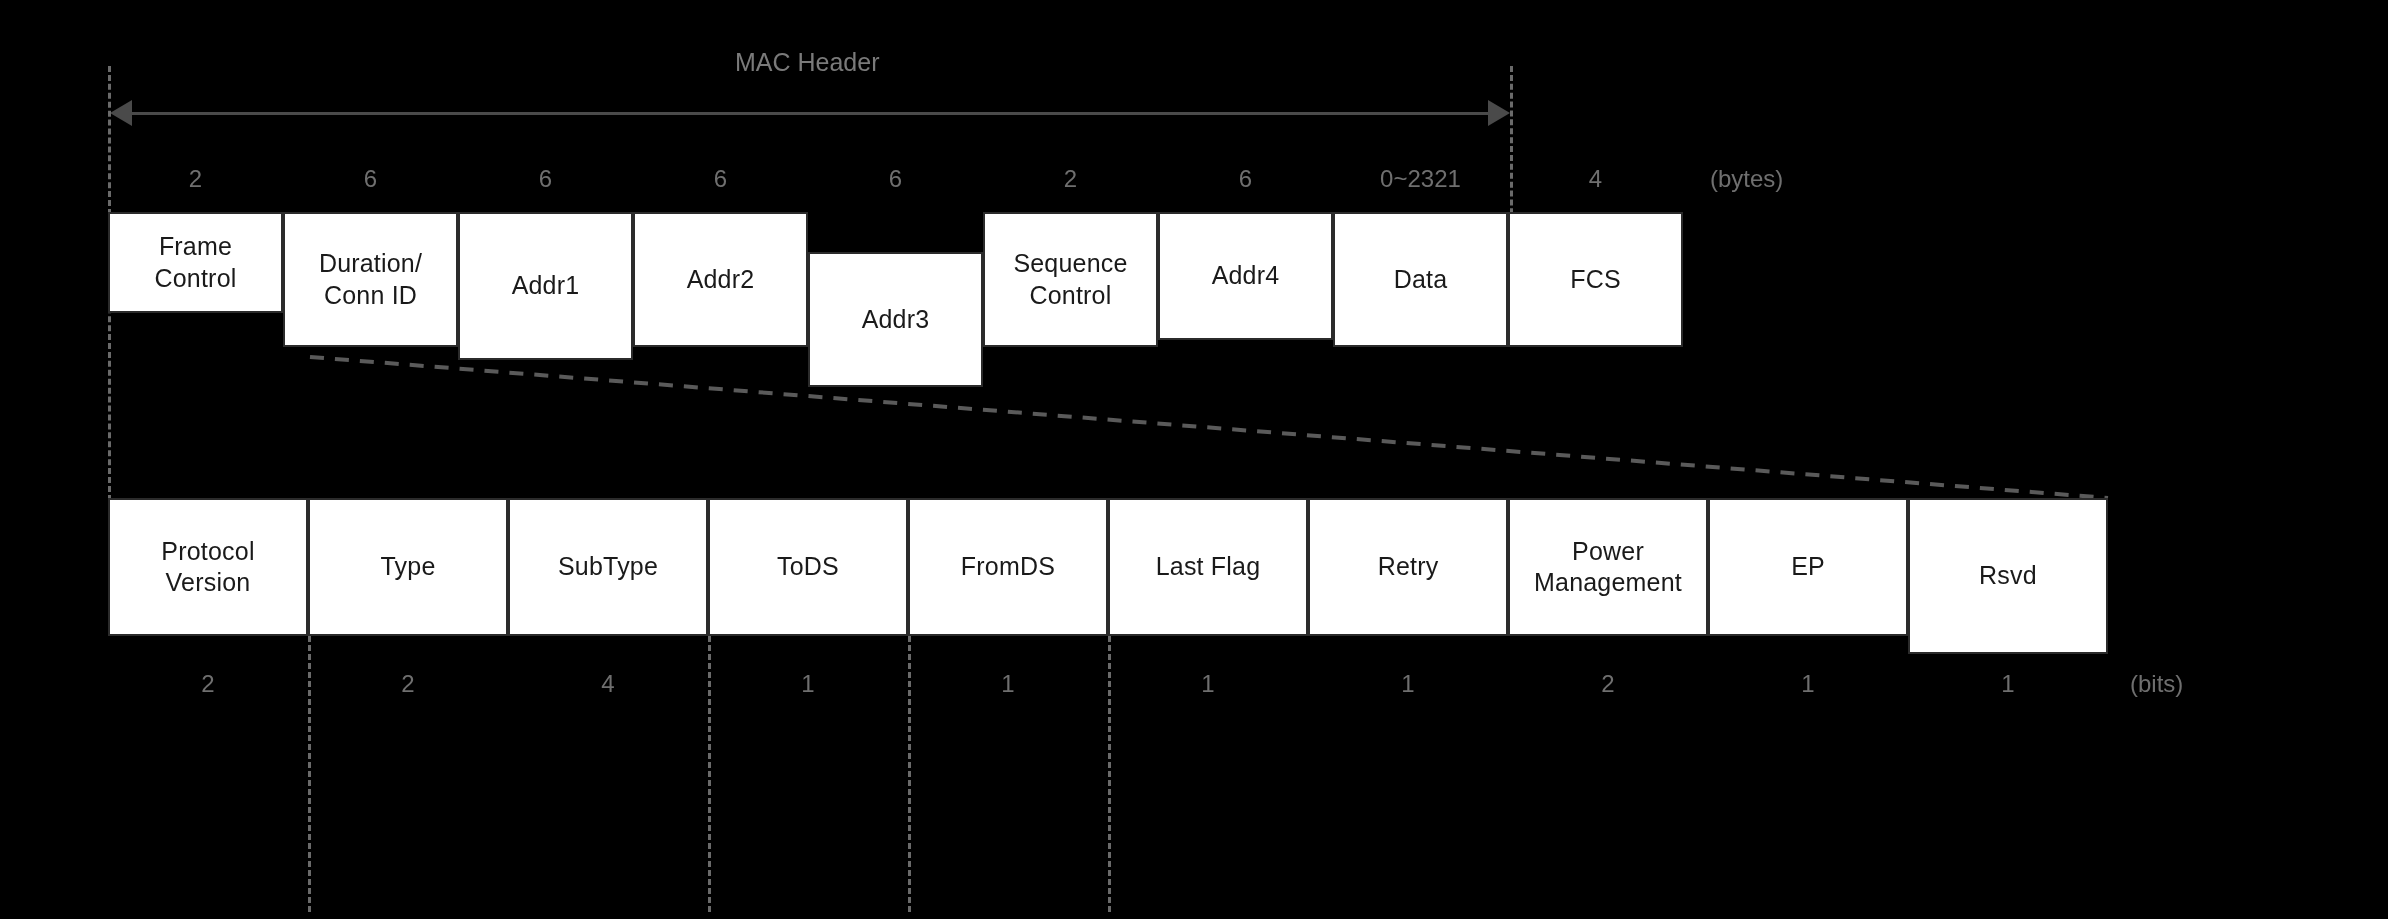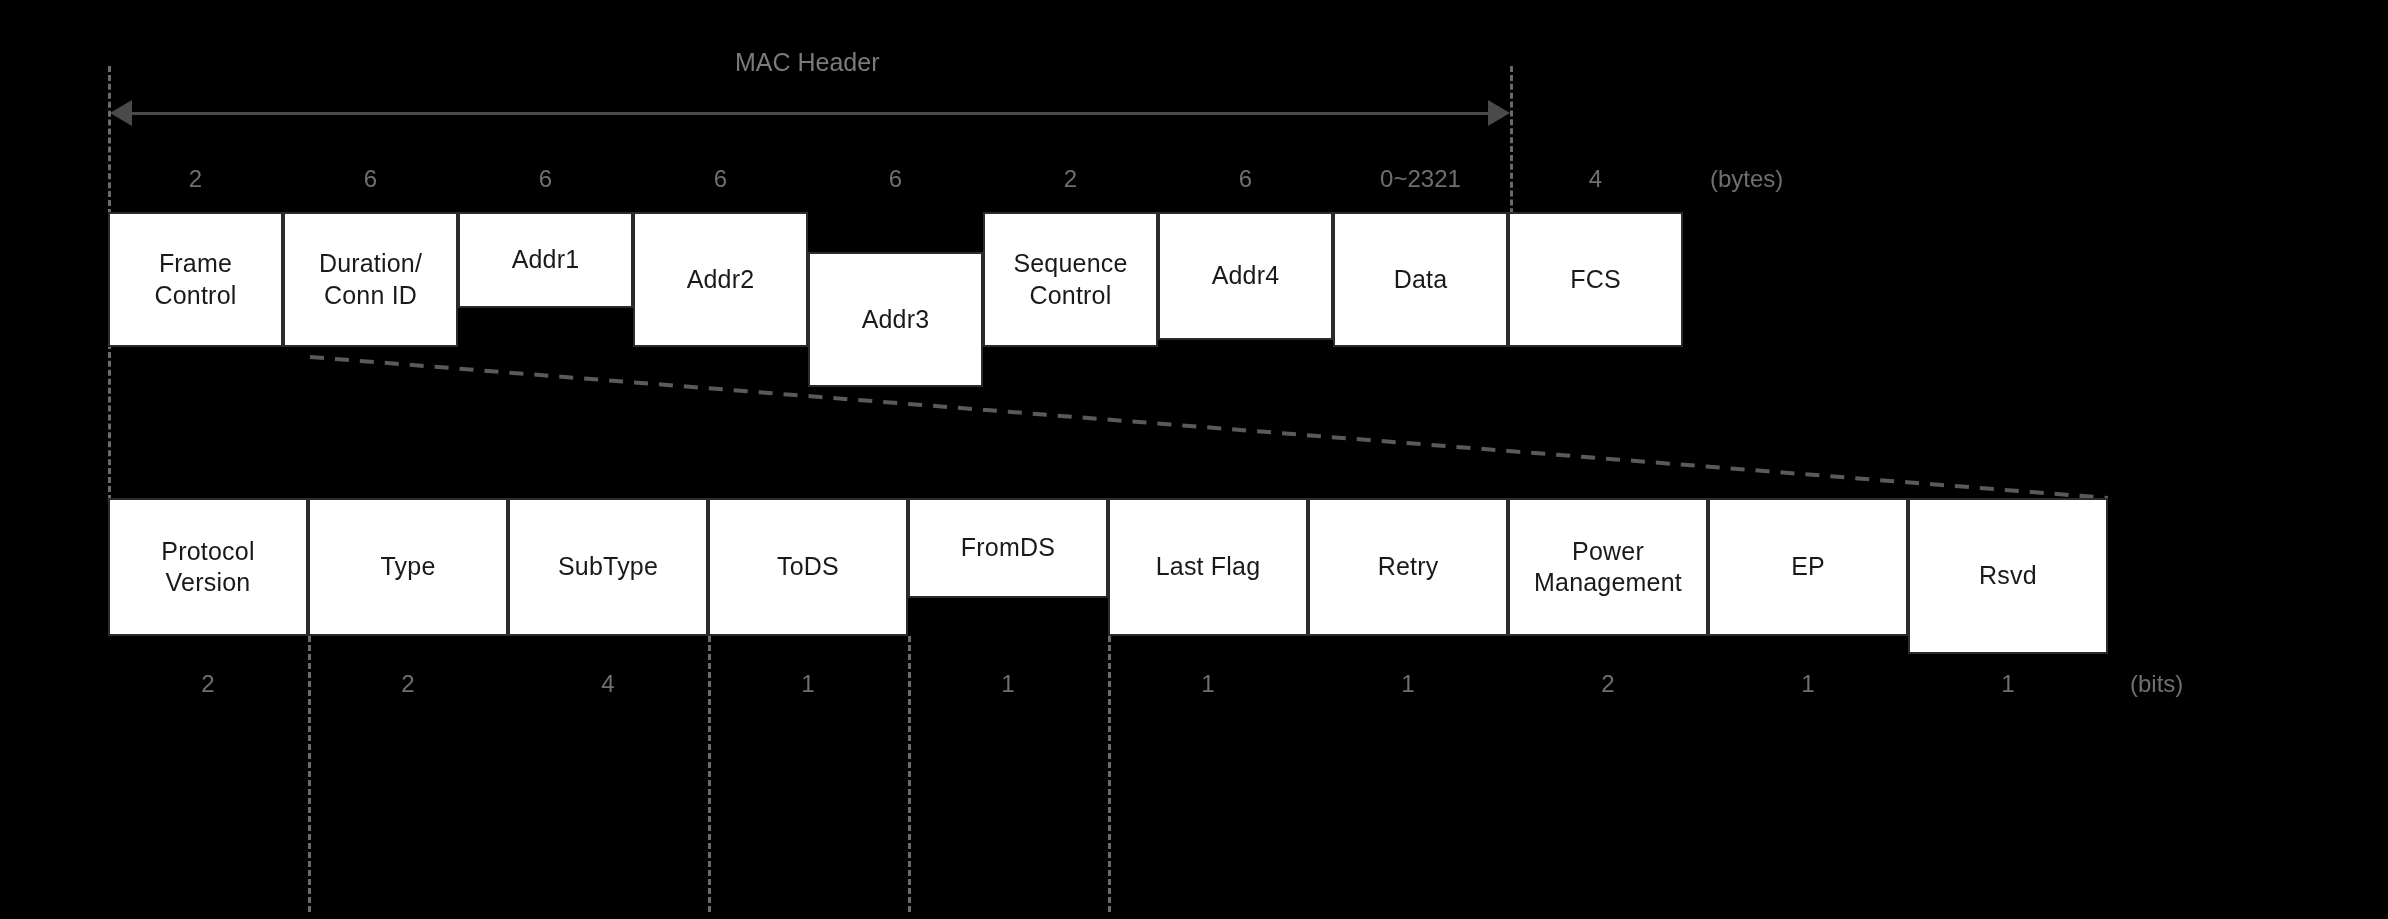--- a/index.html
+++ b/index.html
@@ -97,33 +97,33 @@
       <div class="sizelbl abs" style="left: 633px; top: 162px; width: 175px; height: 34px;">6</div>
       <div class="sizelbl abs" style="left: 808px; top: 162px; width: 175px; height: 34px;">6</div>
       <div class="sizelbl abs" style="left: 983px; top: 162px; width: 175px; height: 34px;">2</div>
       <div class="sizelbl abs" style="left: 1158px; top: 162px; width: 175px; height: 34px;">6</div>
       <div class="sizelbl abs" style="left: 1333px; top: 162px; width: 175px; height: 34px;">0~2321</div>
       <div class="sizelbl abs" style="left: 1508px; top: 162px; width: 175px; height: 34px;">4</div>
     </div>
   <div class="unitlbl abs" style="left:1710px;top:162px;width:200px;height:34px;">(bytes)</div>
 
   <div id="mac-boxes">
-      <div class="fieldbox abs" style="left: 108px; top: 212px; width: 175px; height: 135px;">
+      <div class="fieldbox abs" style="left: 108px; top: 212px; width: 175px; height: 101px;">
         <span>
           <div>Frame</div>
           <div>Control</div>
         </span>
       </div>
       <div class="fieldbox abs" style="left: 283px; top: 212px; width: 175px; height: 135px;">
         <span>
           <div>Duration/</div>
           <div>Conn ID</div>
         </span>
       </div>
-      <div class="fieldbox abs" style="left: 458px; top: 212px; width: 175px; height: 96px;">
+      <div class="fieldbox abs" style="left: 458px; top: 212px; width: 175px; height: 148px;">
         <span>Addr1</span>
       </div>
       <div class="fieldbox abs" style="left: 633px; top: 212px; width: 175px; height: 135px;">
         <span>Addr2</span>
       </div>
       <div class="fieldbox abs" style="left: 808px; top: 212px; width: 175px; height: 135px; margin-top: 40px;">
         <span>Addr3</span>
       </div>
       <div class="fieldbox abs" style="left: 983px; top: 212px; width: 175px; height: 135px;">
         <span>
@@ -151,21 +151,21 @@
       </div>
       <div class="fieldbox abs" style="left: 308px; top: 498px; width: 200px; height: 138px;">
         <span>Type</span>
       </div>
       <div class="fieldbox abs" style="left: 508px; top: 498px; width: 200px; height: 138px;">
         <span>SubType</span>
       </div>
       <div class="fieldbox abs" style="left: 708px; top: 498px; width: 200px; height: 138px;">
         <span>ToDS</span>
       </div>
-      <div class="fieldbox abs" style="left: 908px; top: 498px; width: 200px; height: 100px;">
+      <div class="fieldbox abs" style="left: 908px; top: 498px; width: 200px; height: 138px;">
         <span>FromDS</span>
       </div>
       <div class="fieldbox abs" style="left: 1108px; top: 498px; width: 200px; height: 138px;">
         <span>Last Flag</span>
       </div>
       <div class="fieldbox abs" style="left: 1308px; top: 498px; width: 200px; height: 138px;">
         <span>Retry</span>
       </div>
       <div class="fieldbox abs" style="left: 1508px; top: 498px; width: 200px; height: 138px;">
         <span>

